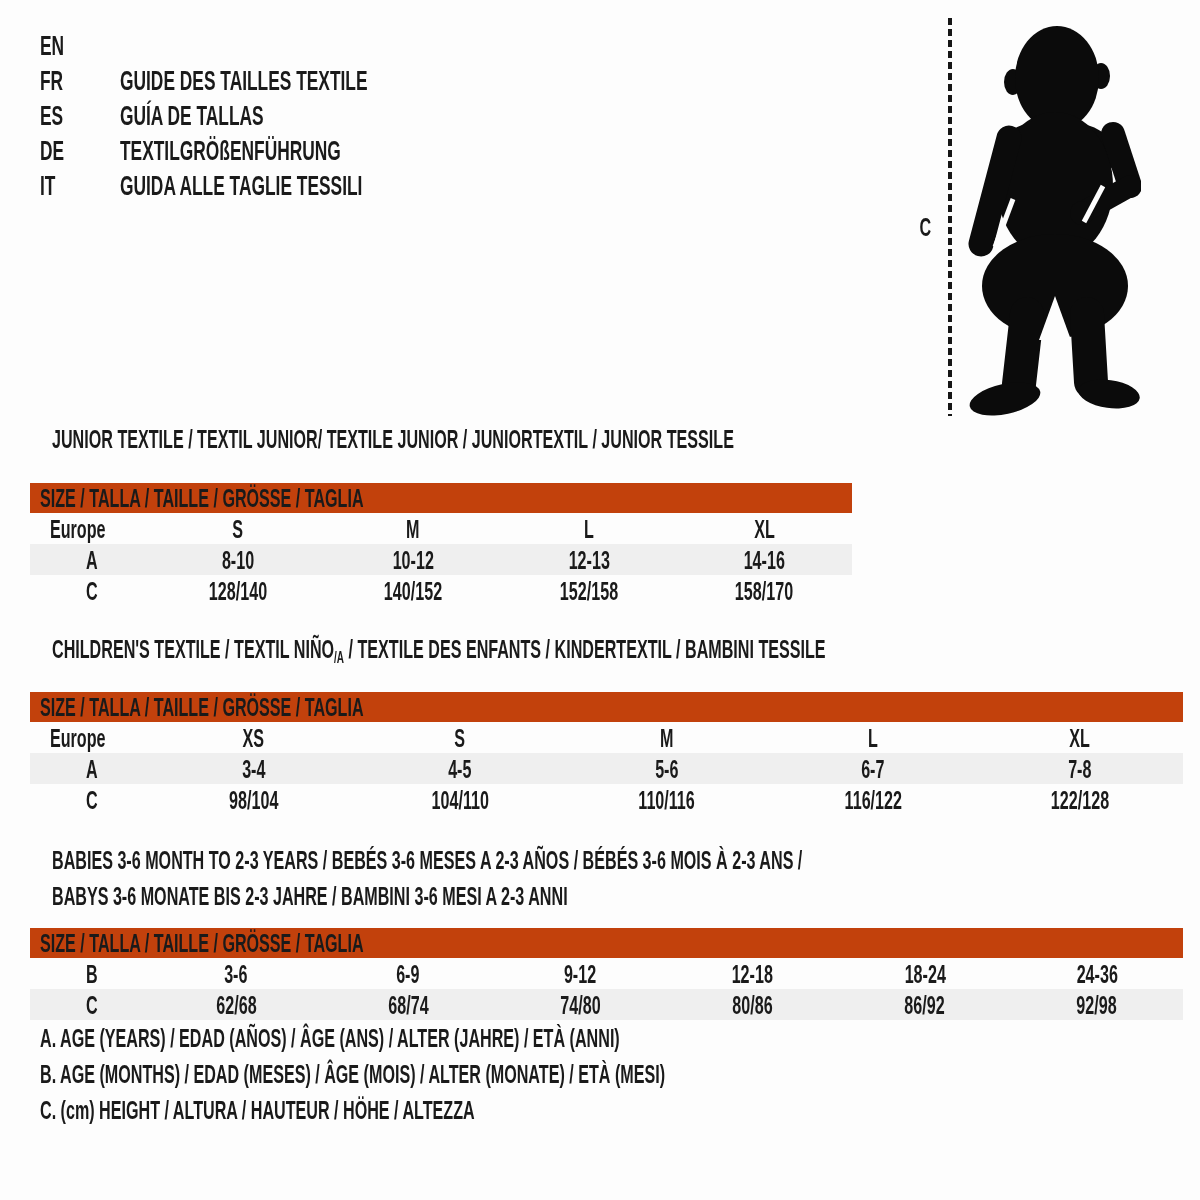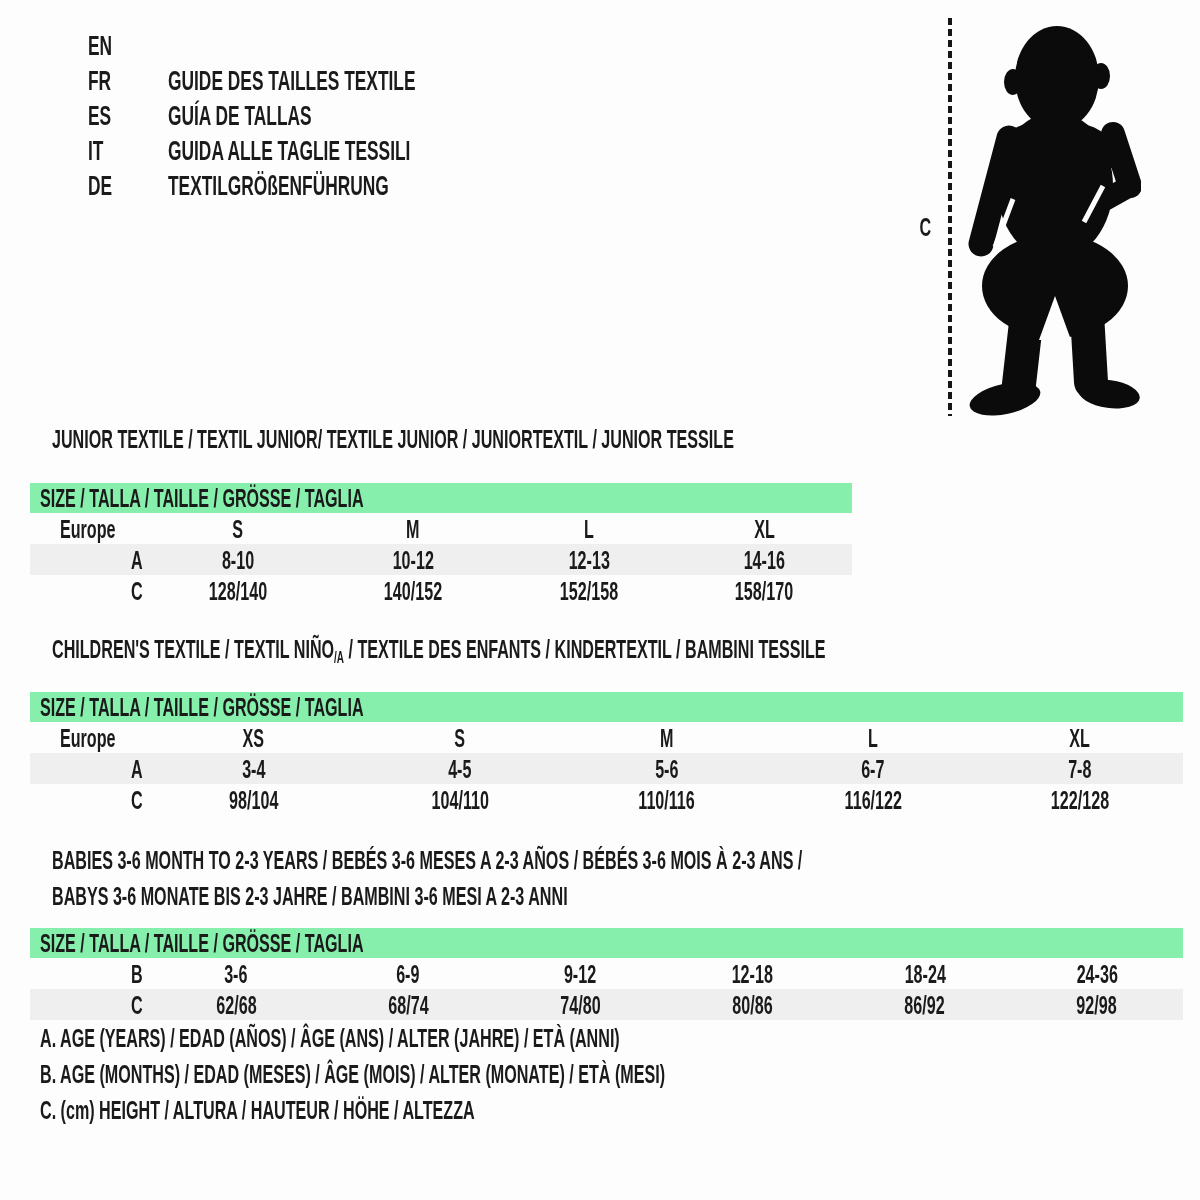--- a/index.html
+++ b/index.html
@@ -14,41 +14,41 @@
   }
   
   .cnd{display:inline-block;white-space:nowrap;transform:scaleX(0.62);transform-origin:0 50%;}
   .cnd-c{display:inline-block;white-space:nowrap;transform:scaleX(0.62);transform-origin:50% 50%;}
   .t26{font-size:26px;line-height:30px;}
   .t28{font-size:28px;line-height:34px;}
 
   
   .lang-block{position:absolute;left:40px;top:28px;}
   .lang-row{display:flex;height:35px;align-items:center;}
-  .lang-code{width:80px;margin-left:48px;}
+  .lang-code{width:80px;}
   .lang-title{flex:1;}
 
   
   .dash-line{
     position:absolute;left:948px;top:18px;width:4px;height:398px;
     background:repeating-linear-gradient(to bottom,#161616 0 7px,transparent 7px 11px);
   }
   .c-label{position:absolute;left:908px;top:212px;width:34px;text-align:center;}
   .toddler{position:absolute;left:965px;top:14px;}
 
   
   .sec-title{position:absolute;left:52px;height:30px;display:flex;align-items:center;}
   .sub-part{font-size:0.62em;vertical-align:-0.28em;}
 
   
   .tbl{position:absolute;left:30px;}
-  .tbl .bar{height:30px;background:#86efac;display:flex;align-items:center;padding-left:10px;box-sizing:border-box;}
+  .tbl .bar{height:30px;background:#c2410c;display:flex;align-items:center;padding-left:10px;box-sizing:border-box;}
   .trow{height:31px;display:flex;align-items:center;}
   .trow.shaded{background:#efefef;}
-  .cell-label{width:120px;padding-left:10px;box-sizing:border-box;text-align:right;}
+  .cell-label{width:120px;padding-left:10px;box-sizing:border-box;text-align:center;}
   .cell{flex:1;text-align:center;}
 
   
   .footnotes{position:absolute;left:40px;top:1020px;}
   .note-line{height:36px;display:flex;align-items:center;}
 </style>
 </head>
 <body>
 
 <div class="page">
@@ -59,26 +59,26 @@
     </div>
     <div class="lang-row">
       <span class="lang-code"><span class="cnd t28">FR</span></span>
       <span class="lang-title"><span class="cnd t28">GUIDE DES TAILLES TEXTILE</span></span>
     </div>
     <div class="lang-row">
       <span class="lang-code"><span class="cnd t28">ES</span></span>
       <span class="lang-title"><span class="cnd t28">GUÍA DE TALLAS</span></span>
     </div>
     <div class="lang-row">
+      <span class="lang-code"><span class="cnd t28">DE</span></span>
+      <span class="lang-title"><span class="cnd t28">TEXTILGRÖßENFÜHRUNG</span></span>
+    </div>
+    <div class="lang-row">
       <span class="lang-code"><span class="cnd t28">IT</span></span>
       <span class="lang-title"><span class="cnd t28">GUIDA ALLE TAGLIE TESSILI</span></span>
-    </div>
-    <div class="lang-row">
-      <span class="lang-code"><span class="cnd t28">DE</span></span>
-      <span class="lang-title"><span class="cnd t28">TEXTILGRÖßENFÜHRUNG</span></span>
     </div>
   </div>
 
   <div class="dash-line"></div>
   <span class="c-label t26"><span class="cnd-c t26">C</span></span>
 
   <svg class="toddler" width="176" height="406" viewBox="0 0 176 406" xmlns="http://www.w3.org/2000/svg">
     <g fill="#0b0b0b" stroke="none">
       <ellipse cx="48" cy="68" rx="9" ry="13"></ellipse>
       <ellipse cx="136" cy="62" rx="9" ry="13"></ellipse>

